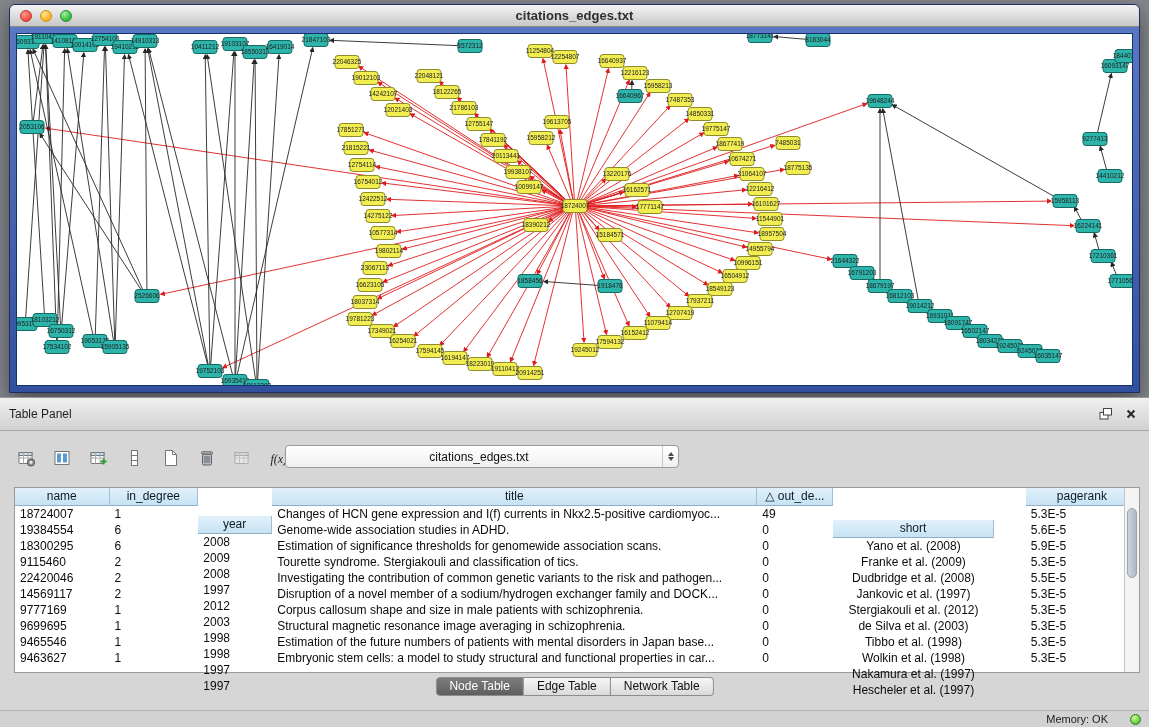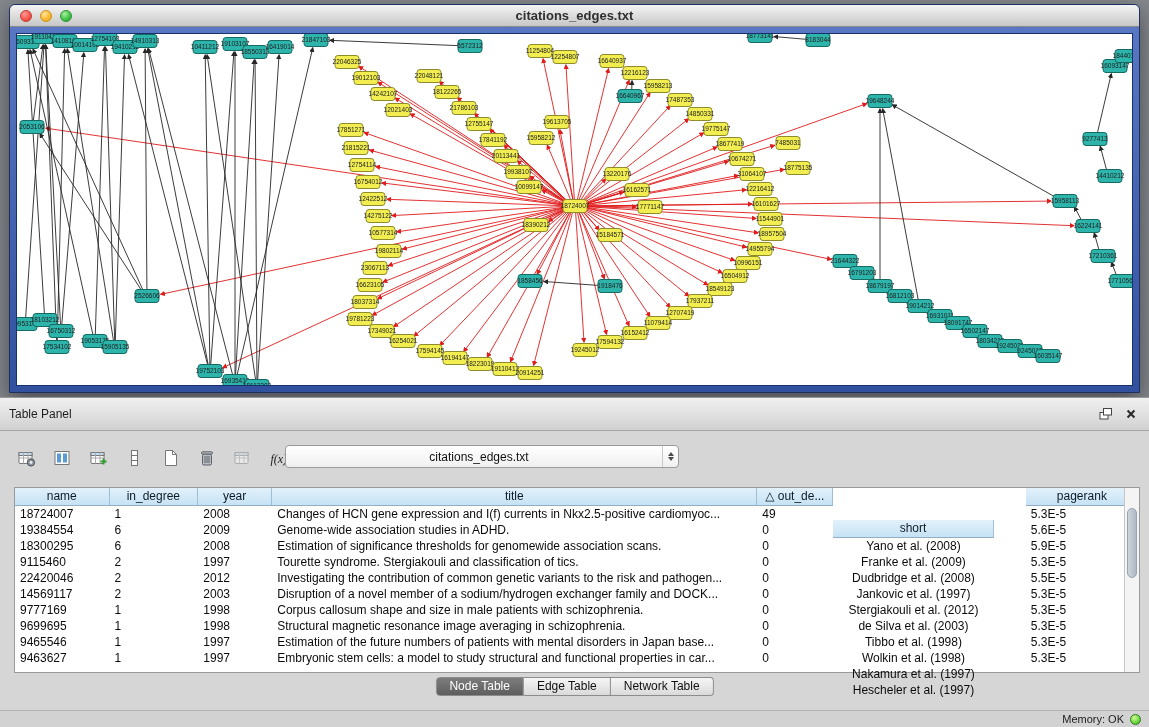--- a/index.html
+++ b/index.html
@@ -38,35 +38,35 @@
   .tri-down { width:0; height:0; border-left:3.5px solid transparent; border-right:3.5px solid transparent; border-top:4.5px solid #4a4a4a; }
 
   .table-area { position:absolute; left:14px; top:89px; width:1126px; height:186px; background:#fff; border:1px solid #9a9a9a; }
   .thead { display:flex; height:18px; }
   .hcell { height:18px; line-height:17px; font-size:12px; color:#0d1b26; text-align:center;
     background:linear-gradient(#e2f1fb,#c6e2f4); border-right:1px solid #9fc0d4; border-bottom:1px solid #8fb0c4;
     white-space:nowrap; overflow:hidden; }
   .tbody { }
   .trow { display:flex; height:16px; }
   .tcell { height:16px; line-height:16px; font-size:12px; color:#0b0b0b; padding:0 5px; white-space:nowrap; overflow:hidden; }
-  .c0{width:96px;} .c1{width:90px;} .c2{width:75px;} .c3{width:493px;} .c4{width:77px;} .c5{width:163px; text-align:center;margin-top:32px;} .c6{width:115px;margin-left:32px;}
+  .c0{width:96px;} .c1{width:90px;} .c2{width:75px;margin-top:28px;} .c3{width:493px;} .c4{width:77px;} .c5{width:163px; text-align:center;margin-top:32px;} .c6{width:115px;margin-left:32px;}
   .vscroll { position:absolute; right:0; top:0; width:15px; height:184px; background:#f4f4f4; border-left:1px solid #c6c6c6; }
   .vthumb { position:absolute; left:2px; right:2px; top:20px; height:70px; border-radius:5px;
     background:linear-gradient(90deg,#cdd4dc,#aeb8c4); border:1px solid #9aa4b0; }
 
   .tabs { position:absolute; top:279px; left:50%; transform:translateX(-50%); display:flex; }
   .tab { height:19px; line-height:17px; padding:0 13px; font-size:12px; border:1px solid #8c8c8c; border-left:none;
     background:linear-gradient(#f6f6f6,#dadada); color:#111; }
   .tab:first-child { border-left:1px solid #8c8c8c; border-radius:4px 0 0 4px; }
   .tab:last-child { border-radius:0 4px 4px 0; }
   .tab.active { background:linear-gradient(#7d7d7d,#5e5e5e); color:#fff; }
 
   
   .statusbar { position:absolute; left:0; top:710px; width:1149px; height:17px; background:#d2d2d2; border-top:1px solid #b3b3b3;
-    display:flex; align-items:center; justify-content:flex-end; padding-right:8px; gap:6px; }
+    display:flex; align-items:center; justify-content:flex-end; padding-right:8px; gap:22px; }
   .mem-label { font-size:11px; color:#222; }
   .mem-dot { width:11px; height:11px; border-radius:50%; border:1px solid #2e7d1f;
     background:radial-gradient(circle at 35% 30%, #d2fa9a, #74d943 55%, #3aa32a); }
 </style>
 </head>
 <body>
 
 <div class="graph-window">
   <div class="titlebar">
     <div class="traffic">

